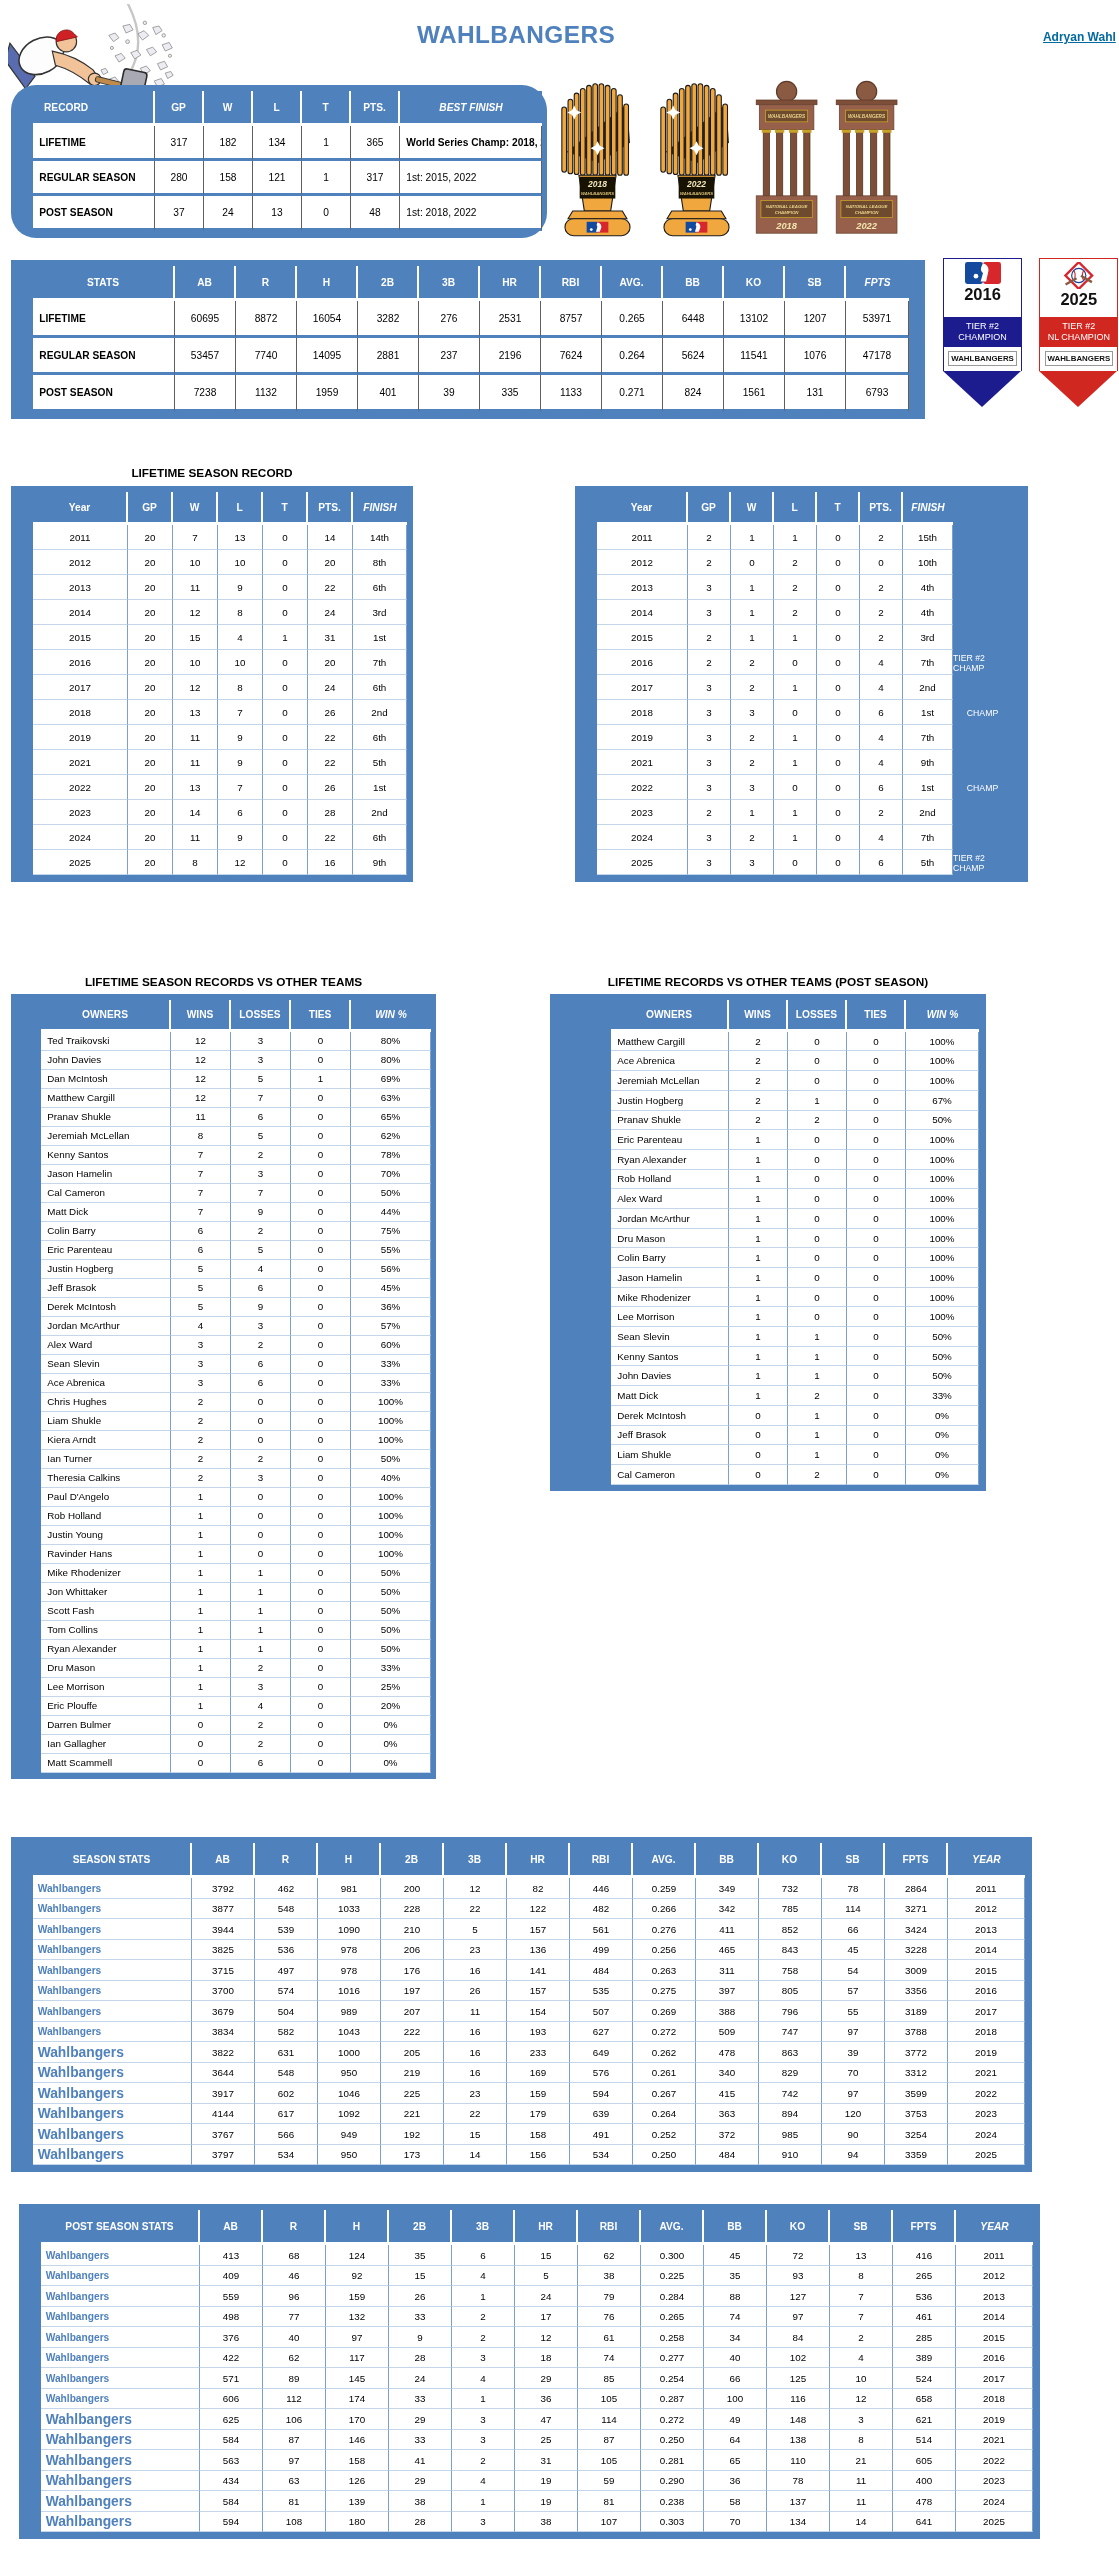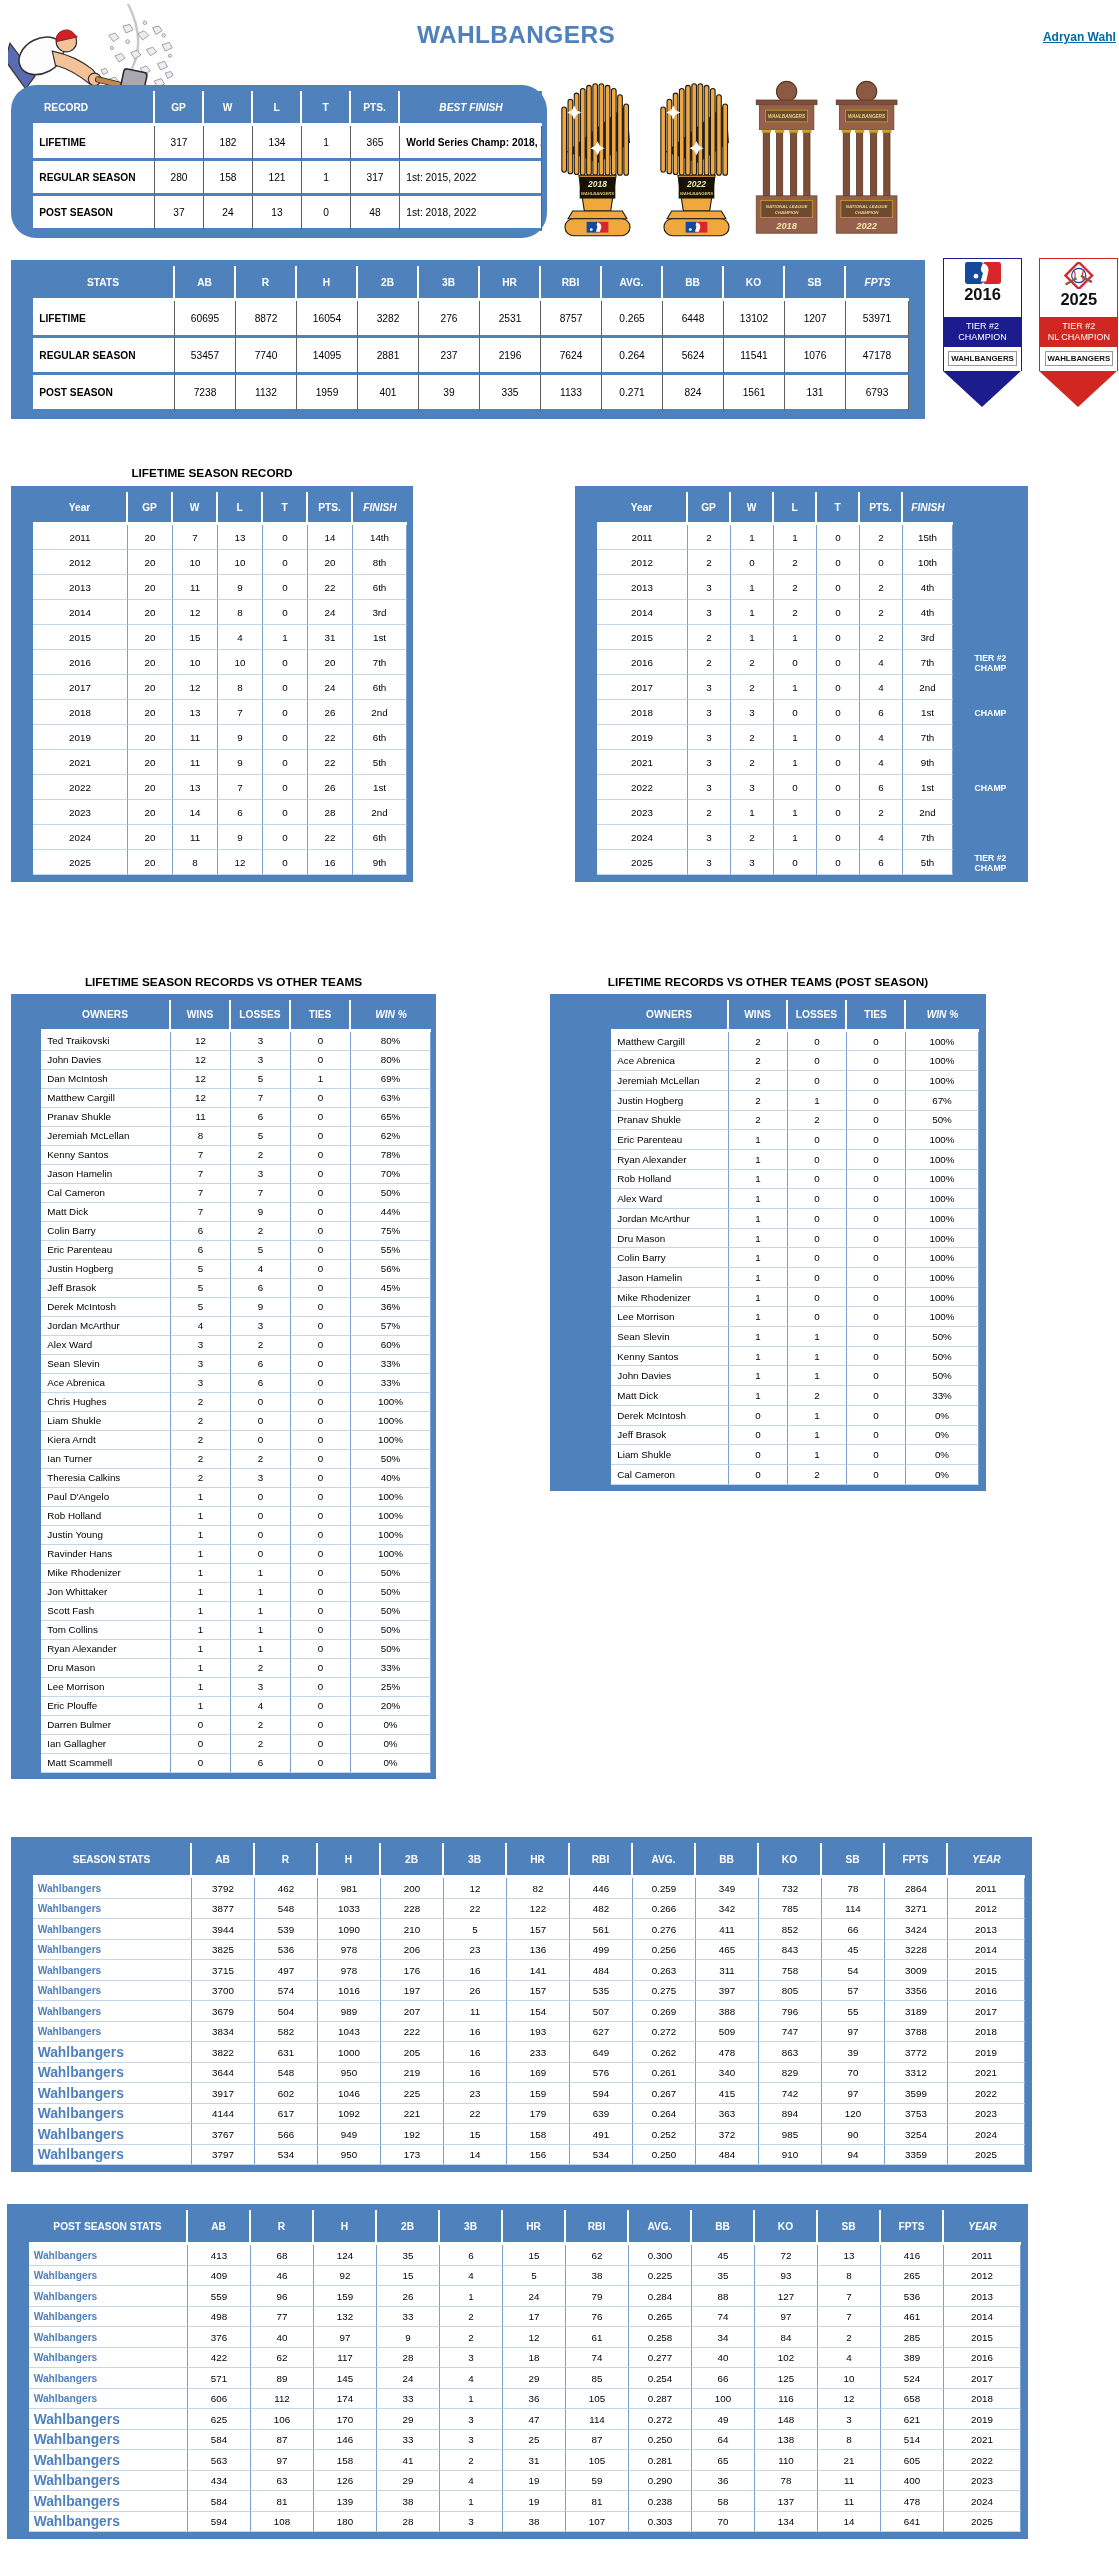--- a/index.html
+++ b/index.html
@@ -16,42 +16,42 @@
   .grid{display:grid;}
   .hcell{background:#4f81bd;color:#fff;font-weight:700;font-size:10.2px;display:flex;align-items:center;
     justify-content:center;border-right:2.4px solid #fff;border-bottom:3.2px solid #fff;box-sizing:border-box;
     height:var(--hh,33px);white-space:nowrap;overflow:hidden;}
   .hcell.hlast{border-right:none;font-style:italic;}
   .hannot{background:transparent;}
   .dcell{background:#fff;color:#000;display:flex;align-items:center;justify-content:center;
     box-sizing:border-box;height:var(--rh,19.7px);white-space:nowrap;overflow:hidden;}
   .light .dcell{border-right:0.8px solid #7ba0cc;border-bottom:0.8px solid #c4d6ea;font-size:9.8px;}
   .heavy .dcell{border-right:0.8px solid #5f5f5f;border-bottom:3.2px solid #4f81bd;font-size:10.2px;}
-  .acell{background:transparent;color:#fff;font-weight:700;font-size:8.7px;line-height:1.15;display:flex;
-    align-items:center;justify-content:center;text-align:center;white-space:normal;padding-left:16px;}
+  .acell{background:transparent;color:#fff;font-weight:400;font-size:8.7px;line-height:1.15;display:flex;
+    align-items:center;justify-content:center;text-align:left;white-space:normal;}
 
   #record-panel{left:11px;top:85px;width:536px;border-radius:25px;--hh:35px;--rh:35px;}
   #record-panel .hcell.c0{justify-content:flex-start;padding-left:11px;}
   #record-panel .dcell.c0{justify-content:flex-start;padding-left:6.3px;font-weight:700;}
   #record-panel .dcell.c6{justify-content:flex-start;padding-left:6.3px;}
   #record-panel .dcell.r0.c6{font-weight:700;}
 
   #stats-panel{left:11px;top:260px;width:914px;--hh:35px;--rh:37px;}
   #stats-panel .hcell.c0{justify-content:center;}
   #stats-panel .dcell.c0{justify-content:flex-start;padding-left:6.3px;font-weight:700;}
 
   #season-record-panel{left:11px;top:486px;width:402px;--hh:33px;--rh:25px;}
   #post-season-record-panel{left:575px;top:486px;width:453px;--hh:33px;--rh:25px;}
 
   #vs-season-panel{left:11px;top:994px;width:425px;padding-left:30px;--hh:31.5px;--rh:19px;}
   #vs-post-panel{left:550px;top:994px;width:436px;padding-left:61px;--hh:31.5px;--rh:19.7px;}
   .vs .dcell.c0{justify-content:flex-start;padding-left:6.3px;}
 
   #season-stats-panel{left:11px;top:1837px;width:1021px;--hh:35px;--rh:20.5px;}
-  #post-season-stats-panel{left:7px;top:2204px;width:1021px;--hh:35px;--rh:20.5px;}
+  #post-season-stats-panel{left:19px;top:2204px;width:1021px;--hh:35px;--rh:20.5px;}
   .sstats .dcell.c0{justify-content:flex-start;padding-left:4.7px;}
   .dcell.link{color:#4f81bd;font-weight:700;font-size:10.2px;}
   .dcell.link.big{font-size:13.8px;}
 
   
   .tbl-title{position:absolute;font-size:11.8px;font-weight:700;color:#000;text-align:center;white-space:nowrap;}
   #t-season-record{left:11px;top:466px;width:402px;}
   #t-post-season-record{left:575px;top:466px;width:418px;margin-top:44px;}
   #t-vs-season{left:11px;top:975px;width:425px;}
   #t-vs-post{left:550px;top:975px;width:436px;}

